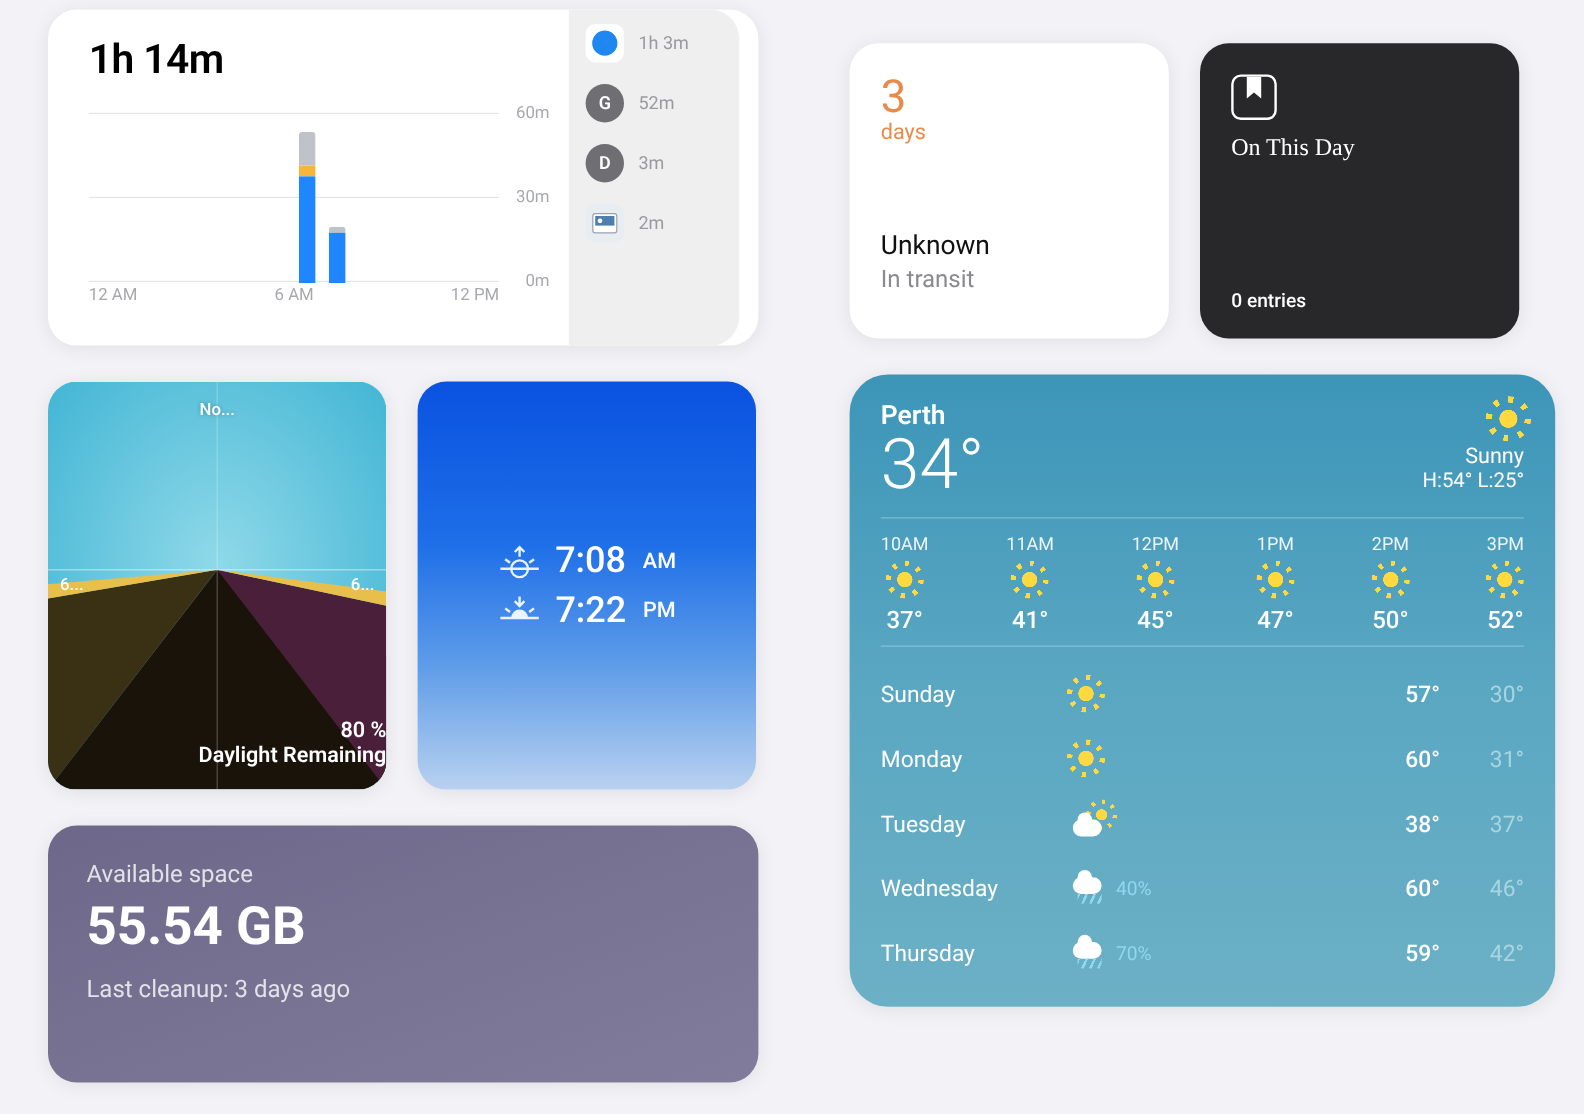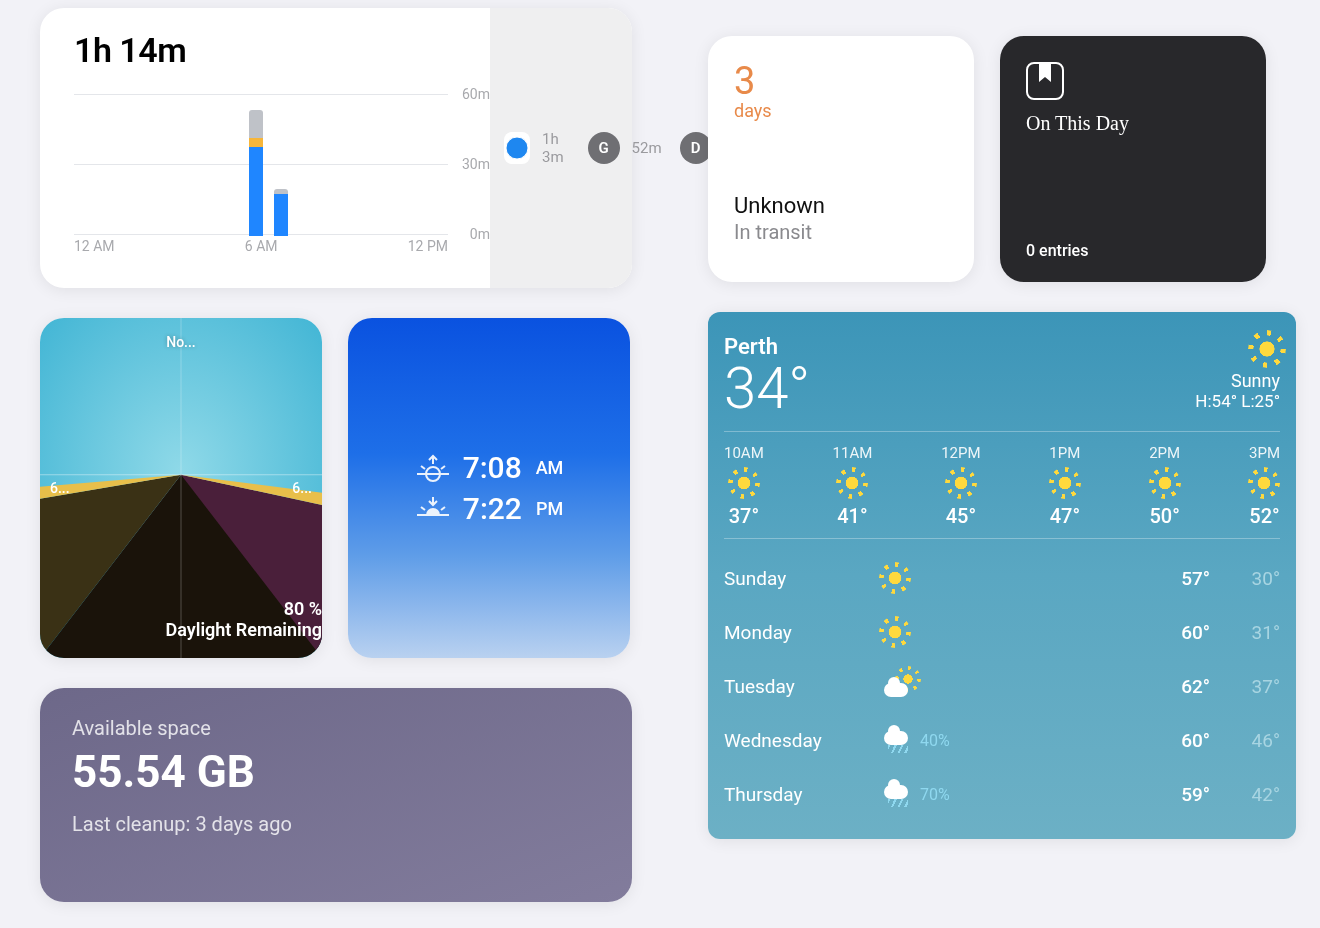--- a/index.html
+++ b/index.html
@@ -82,23 +82,23 @@
     border-radius: 3px 3px 0 0;
     overflow: hidden;
   }
   .st-bar > div { width: 100%; }
   .st-side {
     width: 142px;
     background: #efeff0;
     border-radius: 0 24px 24px 0;
     padding: 12px 14px;
     display: flex;
-    flex-direction: row;
+    flex-direction: column;
     gap: 18px;
-    margin: -22px 0;
+    margin: -22px 16px;
   }
   .st-app {
     display: flex;
     align-items: center;
     gap: 12px;
   }
   .st-app-icon {
     width: 32px; height: 32px;
     border-radius: 8px;
     display: flex;
@@ -214,22 +214,22 @@
     margin-bottom: 12px;
   }
   .onthisday .title { font-family: Georgia, serif; font-size: 20px; margin-bottom: 2px; }
   .onthisday .date { font-family: Georgia, serif; font-size: 30px; font-weight: 700; }
   .onthisday .entries { margin-top: auto; font-size: 16px; font-weight: 500; }
 
   
   .weather {
     background: linear-gradient(180deg, #3c95b8 0%, #5aa7c2 50%, #6cb0c5 100%);
     color: #fff;
-    padding: 22px 16px 18px;
-    border-radius: 12px;
+    padding: 22px 26px 18px;
+    border-radius: 32px;
   }
   .weather-head {
     display: flex;
     justify-content: space-between;
     align-items: flex-start;
     margin-bottom: 14px;
   }
   .wh-left .city { font-size: 22px; font-weight: 600; }
   .wh-left .temp { font-size: 58px; font-weight: 300; line-height: 1; }
   .wh-right { text-align: right; margin-top: 2px; }
@@ -527,21 +527,21 @@
         </div>
         <div class="day">
           <div class="dname">Tuesday</div>
           <div class="dicon">
             <span class="cloud-sun">
               <span class="sun-glyph s" style="width:16px;height:16px"></span>
               <span class="cloud-shape"></span>
             </span>
           </div>
           <div style="flex:1"></div>
-          <div class="dhi">62°</div>
+          <div class="dhi">38°</div>
           <div class="dlo">37°</div>
         </div>
         <div class="day">
           <div class="dname">Wednesday</div>
           <div class="dicon">
             <span class="rain-cloud">
               <span class="cloud-shape"></span>
               <span class="drops"></span>
             </span>
             <span class="dprecip">40%</span>

